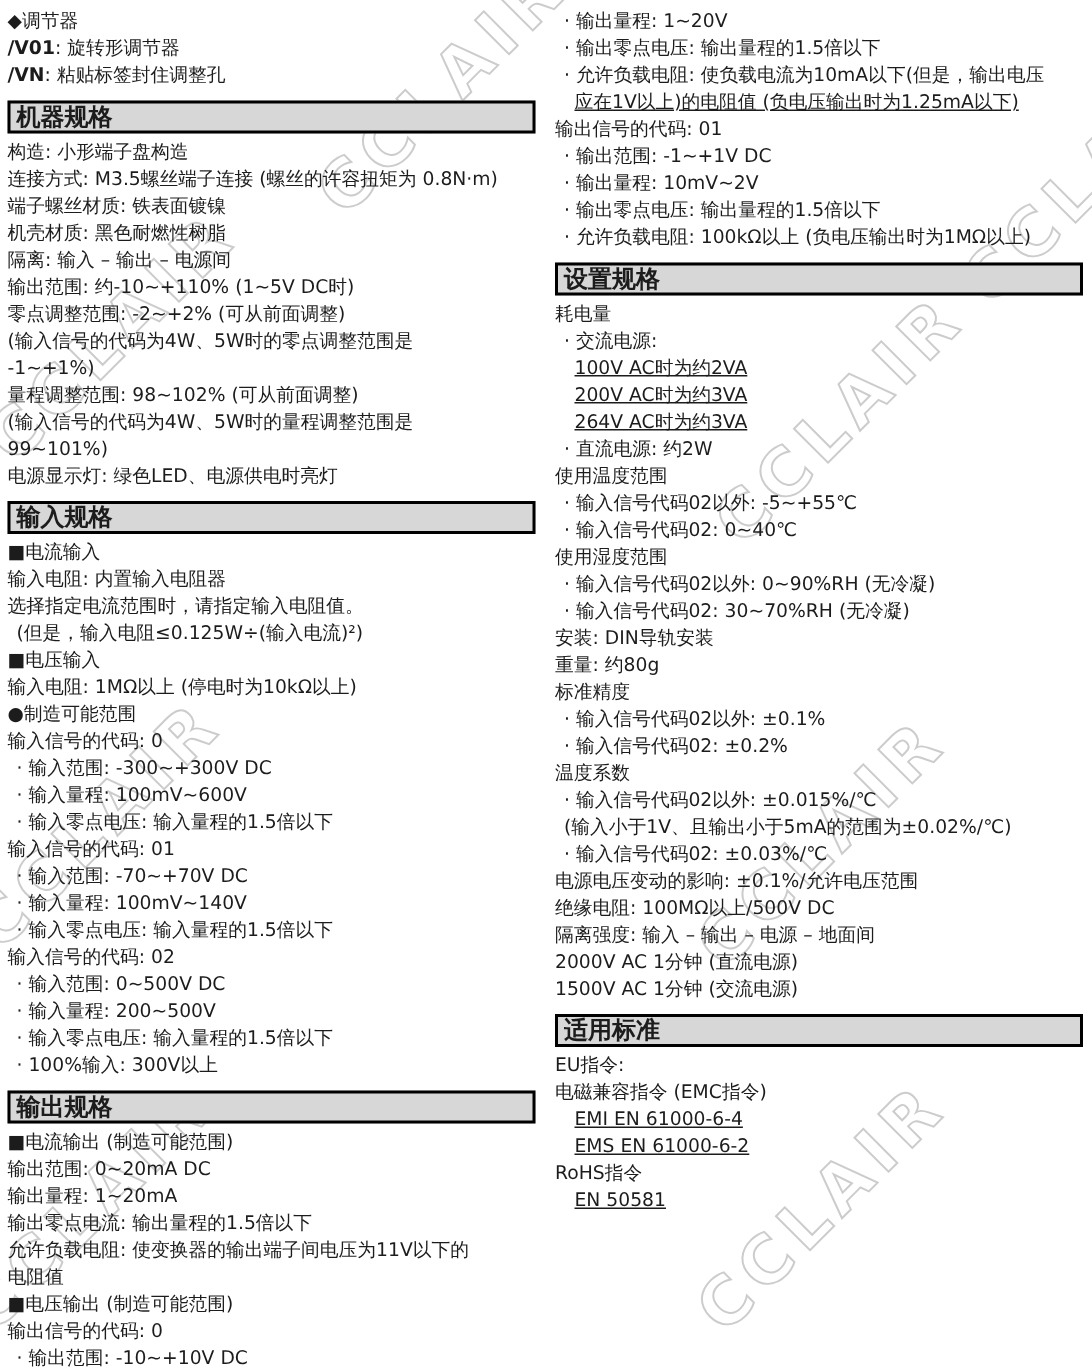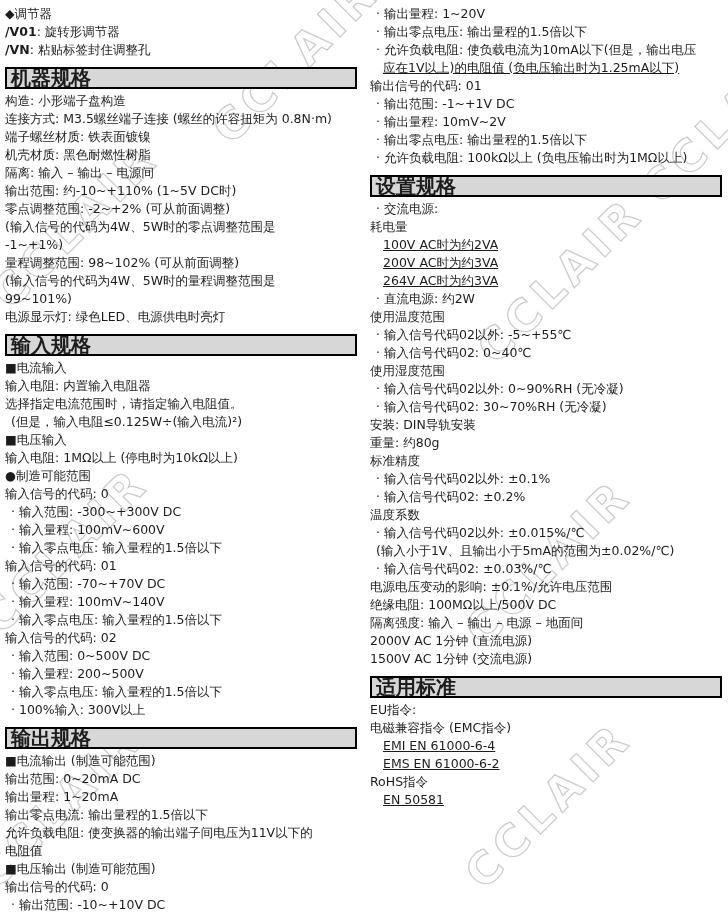--- a/index.html
+++ b/index.html
@@ -34,21 +34,21 @@
     white-space:nowrap;
   }
   .ln b{font-weight:bold;margin-top:40px;}
   .i1{padding-left:6px;}
   .i2{padding-left:13px;text-decoration:underline;}
   .sec-h{
     box-sizing:border-box;
     border:2px solid #000000;
     background:#d7d7d7;
     font-weight:bold;
-    font-size:20px;line-height:18px;
+    font-size:16px;line-height:18px;
     height:22px;
     padding:0 4px;
     margin:8px 0 3px 0;
     white-space:nowrap;
     overflow:hidden;
   }
   .block{margin:0;}
 </style>
 </head>
 <body>
@@ -130,22 +130,22 @@
           <div class="ln i1">· 允许负载电阻: 使负载电流为10mA以下(但是，输出电压</div>
           <div class="ln i2">应在1V以上)的电阻值 (负电压输出时为1.25mA以下)</div>
           <div class="ln i0">输出信号的代码: 01</div>
           <div class="ln i1">· 输出范围: -1~+1V DC</div>
           <div class="ln i1">· 输出量程: 10mV~2V</div>
           <div class="ln i1">· 输出零点电压: 输出量程的1.5倍以下</div>
           <div class="ln i1">· 允许负载电阻: 100kΩ以上 (负电压输出时为1MΩ以上)</div>
         </div>
         <div class="block">
           <div class="sec-h">设置规格</div>
+          <div class="ln i0">耗电量</div>
           <div class="ln i1">· 交流电源:</div>
-          <div class="ln i0">耗电量</div>
           <div class="ln i2">100V AC时为约2VA</div>
           <div class="ln i2">200V AC时为约3VA</div>
           <div class="ln i2">264V AC时为约3VA</div>
           <div class="ln i1">· 直流电源: 约2W</div>
           <div class="ln i0">使用温度范围</div>
           <div class="ln i1">· 输入信号代码02以外: -5~+55℃</div>
           <div class="ln i1">· 输入信号代码02: 0~40℃</div>
           <div class="ln i0">使用湿度范围</div>
           <div class="ln i1">· 输入信号代码02以外: 0~90%RH (无冷凝)</div>
           <div class="ln i1">· 输入信号代码02: 30~70%RH (无冷凝)</div>

